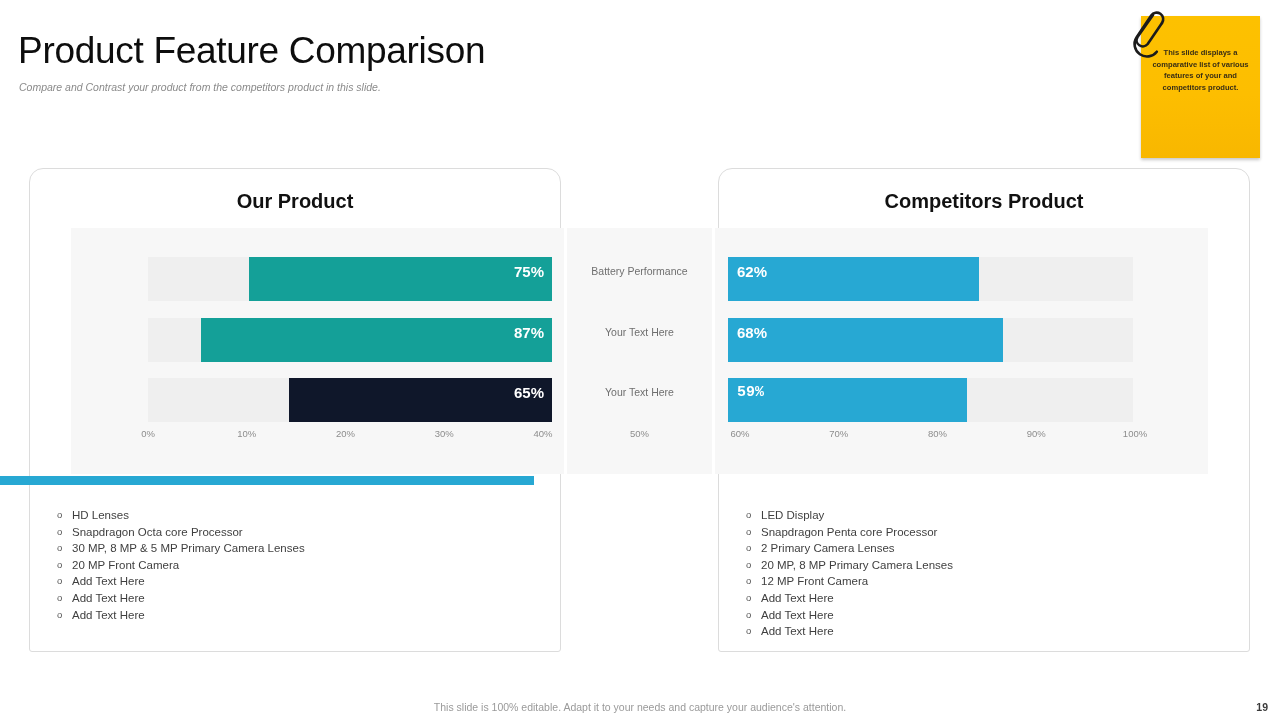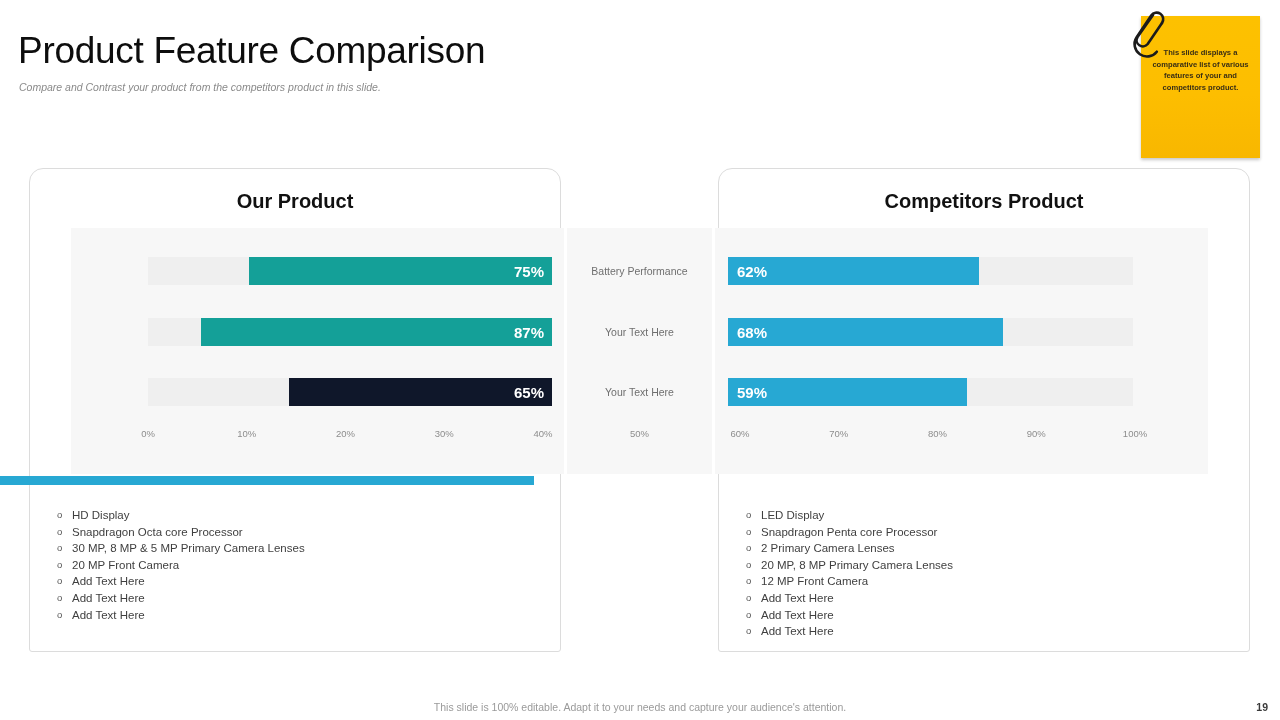--- a/index.html
+++ b/index.html
@@ -113,21 +113,21 @@
     top: 228px;
     height: 246px;
     background: #F7F7F7;
   }
   #panel-left   { left: 71px;  width: 493px; }
   #panel-center { left: 567px; width: 145px; }
   #panel-right  { left: 715px; width: 493px; }
 
   .bar-row {
     position: absolute;
-    height: 28px;
+    height: 44px;
   }
   .bar-row.r1 { top: 29px; }
   .bar-row.r2 { top: 90px; }
   .bar-row.r3 { top: 150px; }
 
   
   #panel-left .bar-row {
     left: 77px;
     right: 12px;
   }
@@ -263,21 +263,21 @@
   <div id="sticky-note-text">This slide displays a comparative list of various features of your and competitors product.</div>
   <svg id="paperclip-icon" viewBox="0 0 46 52">
     <path d="M31 8 L15.5 30 a6.2 6.2 0 0 0 10.2 7 L40 16" fill="none" stroke="#1b1b1b" stroke-width="2.6" stroke-linecap="round"></path>
     <path d="M40 16 a6.6 6.6 0 0 0 -10.8 -7.6 L14.5 30.5 a12.4 12.4 0 0 0 20.3 14.2" fill="none" stroke="#1b1b1b" stroke-width="2.6" stroke-linecap="round"></path>
   </svg>
 </div>
 
 <div class="card" id="card-our">
   <div class="card-title">Our Product</div>
   <ul class="feature-list" id="our-feature-list">
-      <li class="feature-item">HD Display</li>
+      <li class="feature-item">HD Lenses</li>
       <li class="feature-item">Snapdragon Octa core Processor</li>
       <li class="feature-item">30 MP, 8 MP &amp; 5 MP Primary Camera Lenses</li>
       <li class="feature-item">20 MP Front Camera</li>
       <li class="feature-item">Add Text Here</li>
       <li class="feature-item">Add Text Here</li>
       <li class="feature-item">Add Text Here</li>
     </ul>
 </div>
 <div class="accent-bar" id="accent-our"></div>
 
@@ -346,20 +346,20 @@
       </div>
     </div>
     <div class="bar-row r2">
       <div class="track" style="background: rgb(239, 239, 239);"></div>
       <div class="fill fill-right" style="background: rgb(39, 168, 211); width: 68%;">
         <span class="bar-value val-left">68%</span>
       </div>
     </div>
     <div class="bar-row r3">
       <div class="track" style="background: rgb(239, 239, 239);"></div>
-      <div class="fill fill-right" style="background: rgb(39, 168, 211); width: 59%;">
+      <div class="fill fill-right" style="background: rgb(39, 168, 211); width: 59%; font-family: Liberation Mono, monospace;">
         <span class="bar-value val-left">59%</span>
       </div>
     </div>
   </div>
 
 <div id="footer-note">This slide is 100% editable. Adapt it to your needs and capture your audience's attention.</div>
 <div id="page-number">19</div>
 
 </body></html>

